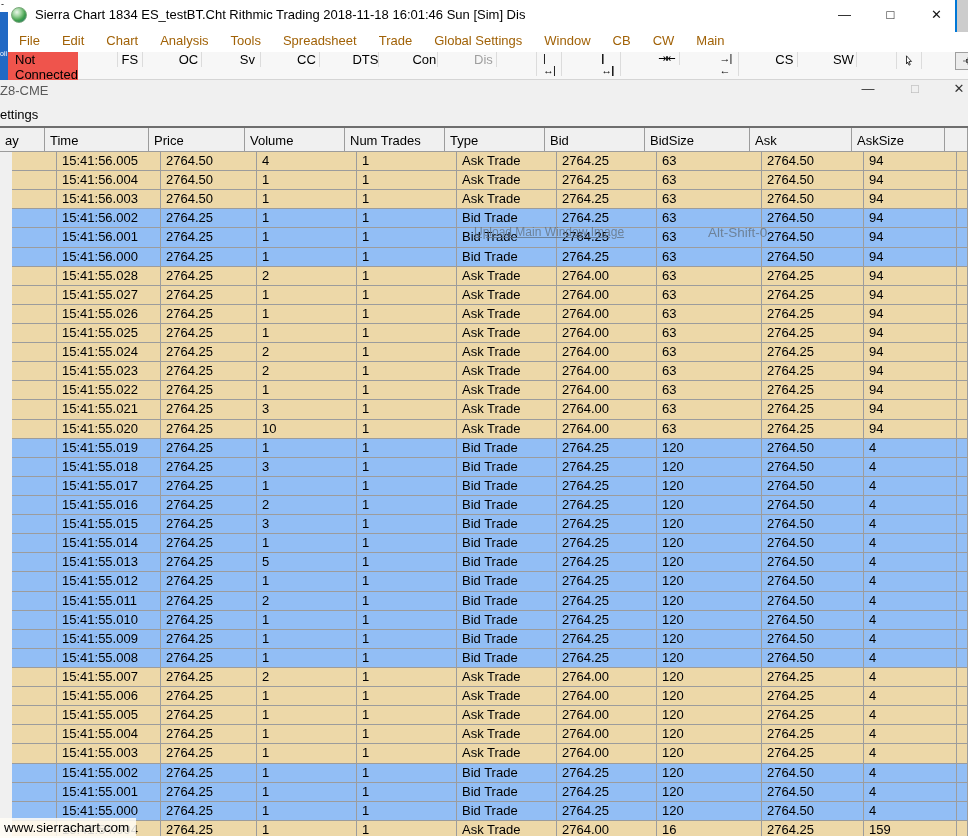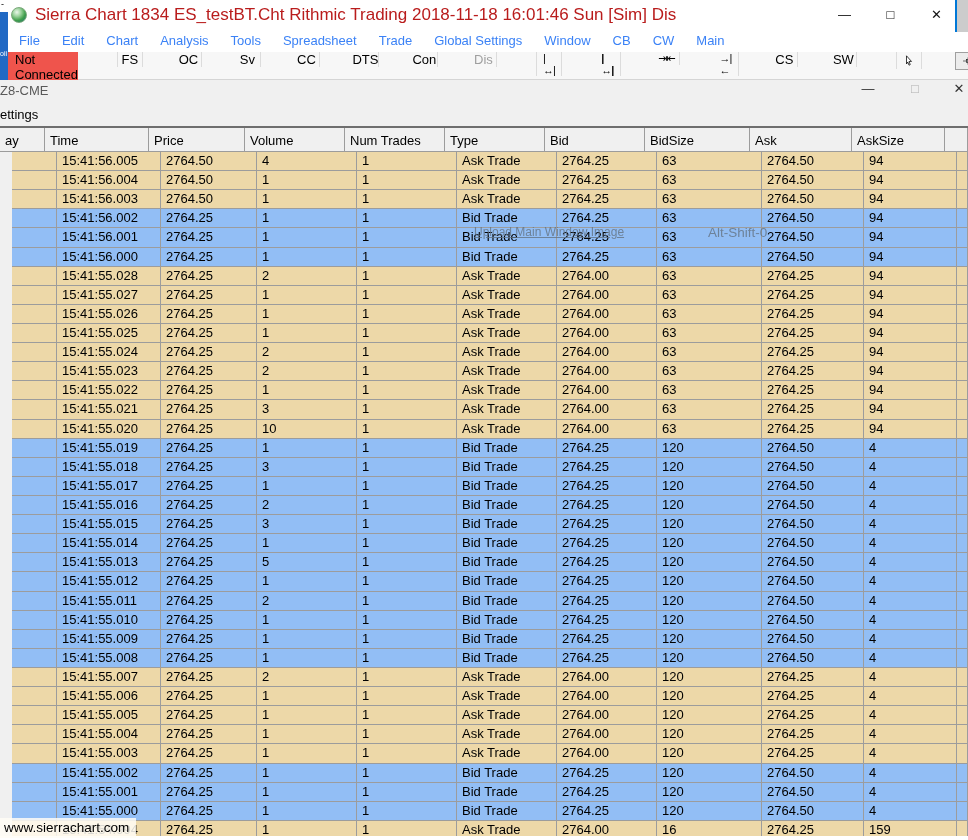--- a/index.html
+++ b/index.html
@@ -4,29 +4,29 @@
 <style>
   * { box-sizing: border-box; margin: 0; padding: 0; }
   html, body { width: 968px; height: 840px; overflow: hidden; }
   body { font-family: "Liberation Sans", sans-serif; background: #ffffff; position: relative; color:#000; }
 
   
   .titlebar { position: absolute; left: 0; top: 0; width: 955px; height: 30px; background: #ffffff; }
   .app-logo { position: absolute; left: 11px; top: 7px; width: 16px; height: 16px; border-radius: 50%;
     background: radial-gradient(circle at 35% 30%, #eaf6ea 0%, #9fd49f 30%, #3f9e4a 62%, #1c6e86 100%);
     border: 1px solid #7aa87a; }
-  .title-text { position: absolute; left: 35px; top: 0; height: 30px; line-height: 30px; font-size: 17px; color: #b91c1c; white-space: nowrap; }
+  .title-text { position: absolute; left: 35px; top: 0; height: 30px; line-height: 30px; font-size: 13px; color: #000000; white-space: nowrap; }
   .win-btn { position: absolute; top: 0; width: 45px; height: 30px; text-align: center; line-height: 30px; font-size: 13px; color: #111; }
   .win-min { left: 822px; } .win-max { left: 868px; } .win-close { left: 914px; }
   .corner-border { position: absolute; left: 955px; top: 0; width: 2px; height: 32px; background: #0078d7; }
   .corner-gray { position: absolute; left: 957px; top: 0; width: 11px; height: 32px; background: #cccccc; }
 
   
   .menubar { position: absolute; left: 8px; top: 30px; width: 947px; height: 22px; background: #ffffff; display: flex; align-items: center; }
-  .menu-item { padding: 0 11px; font-size: 13px; height: 22px; line-height: 22px; color: #3b82f6; }
+  .menu-item { padding: 0 11px; font-size: 13px; height: 22px; line-height: 22px; color: #a16207; }
 
   
   .toolbar { position: absolute; left: 0; top: 52px; width: 968px; height: 28px; background: #f7f7f7; border-bottom: 1px solid #d5d5d5; display: flex; align-items: flex-start; padding-left: 7px; gap: 33px; }
   .status-box { width: 180px; background: #ef544c; color: #000; font-size: 13px; display: flex; align-items: center; padding-left: 8px; }
   .tbtn { display: flex; align-items: center; justify-content: center; padding: 0 7px; font-size: 13px; color: #000; border-right: 1px solid #dcdcdc; background: transparent; min-width: 26px; }
   .tbtn.first { border-left: 1px solid #dcdcdc; margin-left: 6px; }
   .tbtn.disabled { color: #9f9f9f; }
   .tbtn.selected { border: 1px solid #9f9f9f; background: #ececec; }
   .tbtn .glyph { font-size: 11px; letter-spacing: -1px; }
   .tbtn svg { display: block; }

